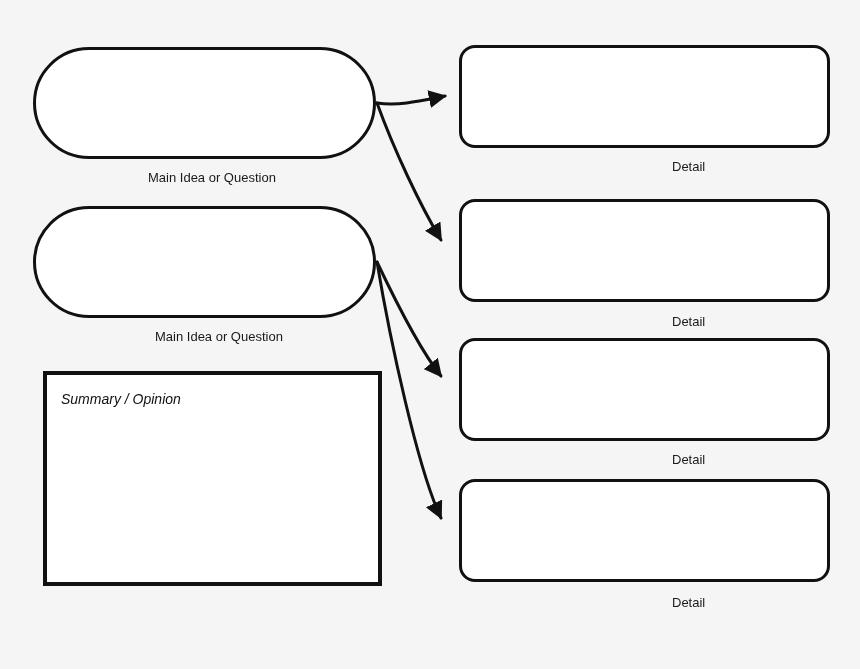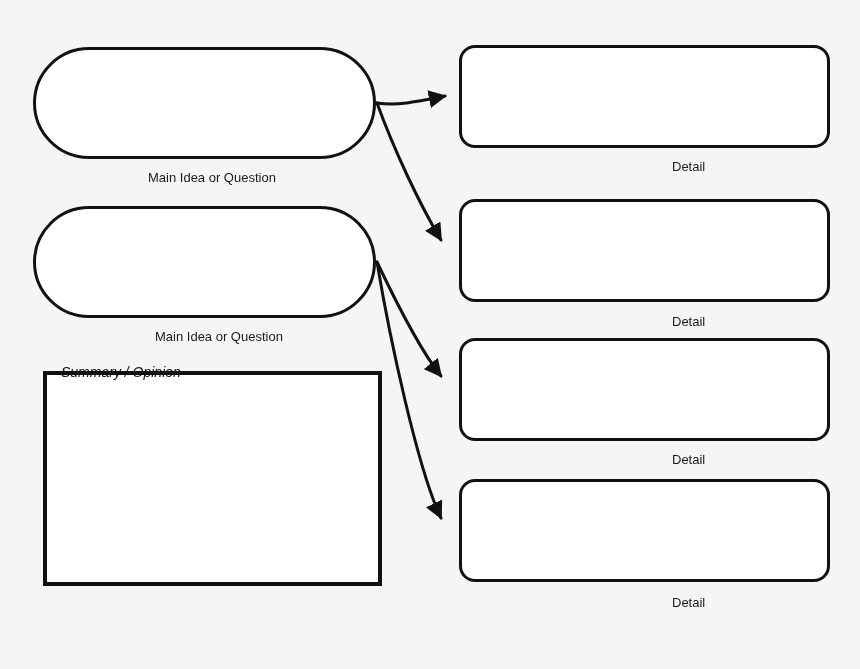--- a/index.html
+++ b/index.html
@@ -86,15 +86,15 @@
   <div class="node-box detail-box" style="left: 459px; top: 199px; width: 371px; height: 103px;"></div>
   <div class="caption" style="left: 672px; top: 314px;">Detail</div>
 
   <div class="node-box detail-box" style="left: 459px; top: 338px; width: 371px; height: 103px;"></div>
   <div class="caption" style="left: 672px; top: 452px;">Detail</div>
 
   <div class="node-box detail-box" style="left: 459px; top: 479px; width: 371px; height: 103px;"></div>
   <div class="caption" style="left: 672px; top: 595px;">Detail</div>
 
   <div class="node-box summary-box" style="left: 43px; top: 371px; width: 339px; height: 215px;"></div>
-  <div class="summary-label" style="left: 61px; top: 364px;">Summary / Opinion</div>
+  <div class="summary-label" style="left: 61px; top: 391px;">Summary / Opinion</div>
 
 </div>
 
 </body></html>

